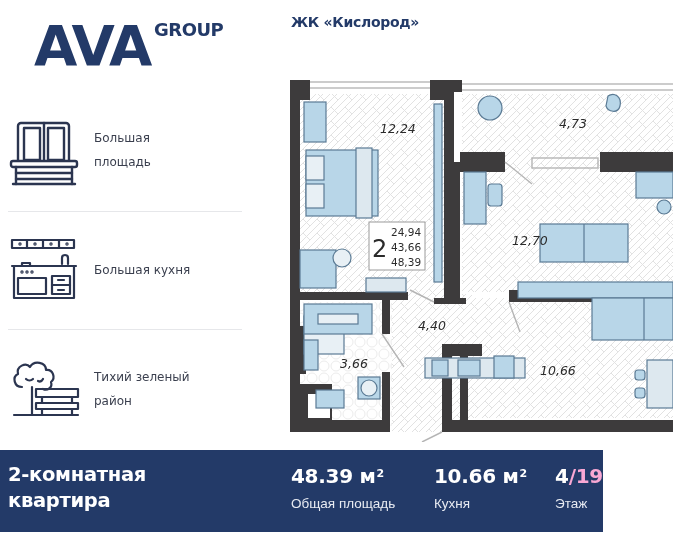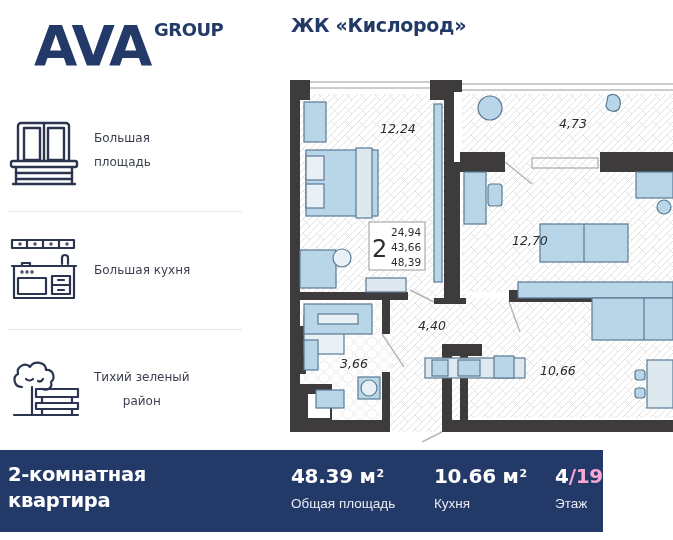--- a/index.html
+++ b/index.html
@@ -3,21 +3,21 @@
 <meta charset="utf-8">
 <style>
   * { box-sizing: border-box; margin: 0; padding: 0; }
   html, body { width: 673px; height: 540px; overflow: hidden; background: #ffffff; }
   body { font-family: "Liberation Sans", "DejaVu Sans", sans-serif; color: #2b3044; position: relative; }
 
   .logo { position: absolute; left: 34px; top: 18px; height: 56px; width: 200px; }
   .logo .ava { position: absolute; left: 0; top: 0; font-family: "DejaVu Sans", sans-serif; font-weight: bold; font-size: 56px; line-height: 56px; color: #233a68; letter-spacing: -2px; }
   .logo .group { position: absolute; left: 120px; top: 2px; font-family: "DejaVu Sans", sans-serif; font-size: 18px; line-height: 20px; color: #233a68; font-weight: bold; letter-spacing: -0.5px; }
 
-  .complex-title { position: absolute; left: 291px; top: 14px; font-family: "DejaVu Sans", sans-serif; font-weight: bold; font-size: 19px; color: #233a68; letter-spacing: -0.3px; }
+  .complex-title { position: absolute; left: 291px; top: 14px; font-family: "DejaVu Sans", sans-serif; font-weight: bold; font-size: 14px; color: #233a68; letter-spacing: -0.3px; }
 
   .feature { position: absolute; left: 0; width: 260px; }
   .feature .icon { position: absolute; left: 8px; }
   .feature .label { position: absolute; left: 94px; font-family: "DejaVu Sans", sans-serif; font-size: 12px; line-height: 24px; color: #3a3f4e; }
   .divider { position: absolute; left: 8px; width: 234px; height: 1px; background: #e6e7ea; }
 
   .plan { position: absolute; left: 282px; top: 72px; width: 391px; height: 370px; }
 
   .footer { position: absolute; left: 0; top: 450px; width: 603px; height: 82px; background: #233a68; color: #ffffff; }
   .footer .type { position: absolute; left: 8px; top: 12px; font-family: "DejaVu Sans", sans-serif; font-weight: bold; font-size: 19.5px; line-height: 26px; letter-spacing: -0.3px; }
@@ -97,21 +97,21 @@
       <line x1="24" y1="34" x2="24" y2="62"></line>
       <rect x="28" y="36" width="42" height="8"></rect>
       <rect x="28" y="50" width="42" height="6"></rect>
       <line x1="34" y1="44" x2="34" y2="50"></line>
         <line x1="64" y1="44" x2="64" y2="50"></line>
       <line x1="34" y1="56" x2="34" y2="62"></line>
         <line x1="64" y1="56" x2="64" y2="62"></line>
       <line x1="6" y1="62" x2="70" y2="62"></line>
     </g>
   </svg>
-  <div class="label" style="top:20px;text-align:center;">
+  <div class="label" style="top:20px;">
     <div>Тихий зеленый</div>
     <div>район</div>
   </div>
 </div>
 
 <svg class="plan" viewBox="0 0 391 370">
   <defs>
     <pattern id="herring" width="14" height="14" patternUnits="userSpaceOnUse">
       <rect width="14" height="14" fill="#ffffff"></rect>
       <path d="M0 7 L7 0 M7 14 L14 7 M0 14 L7 7 L14 14 M7 7 L14 0" stroke="#e2e2e2" stroke-width="1" fill="none"></path>

